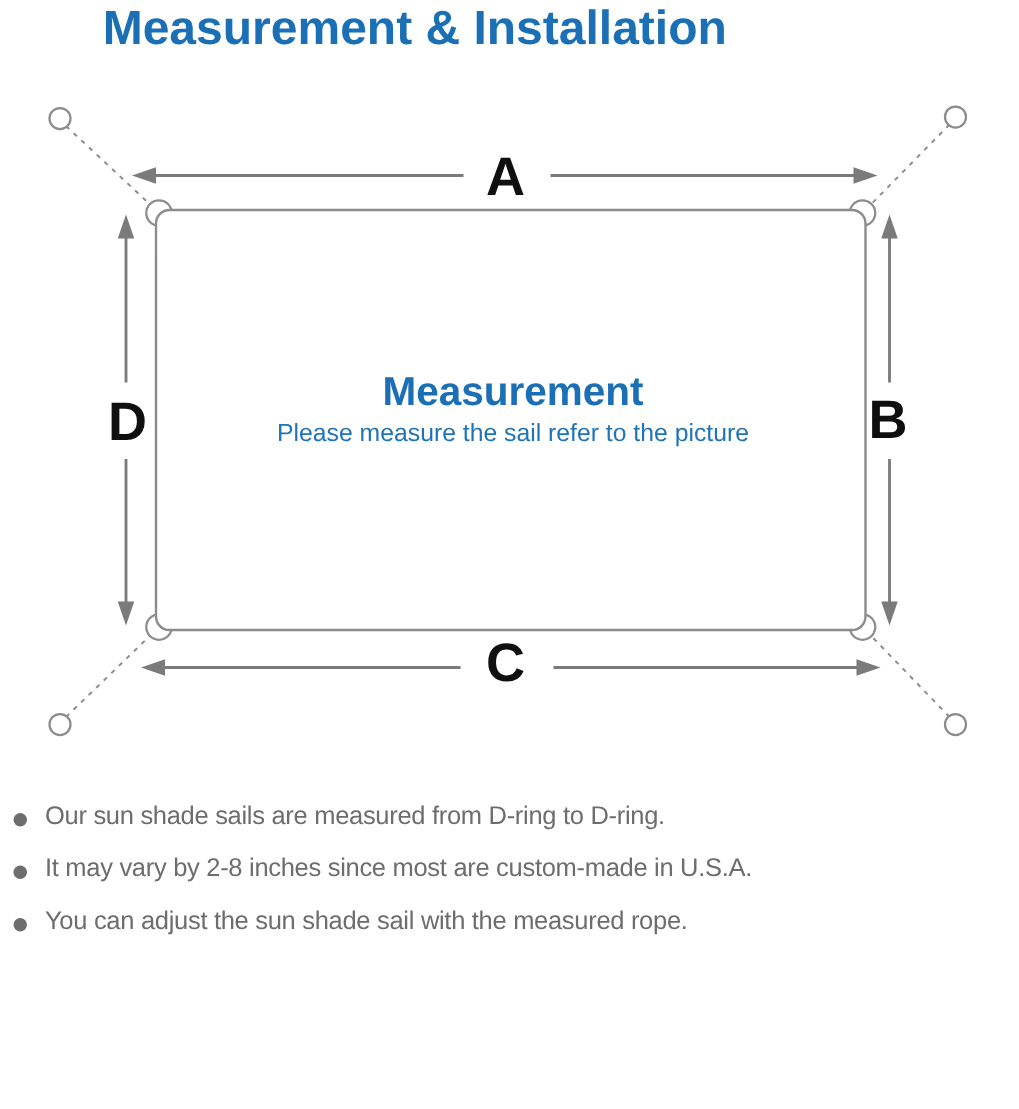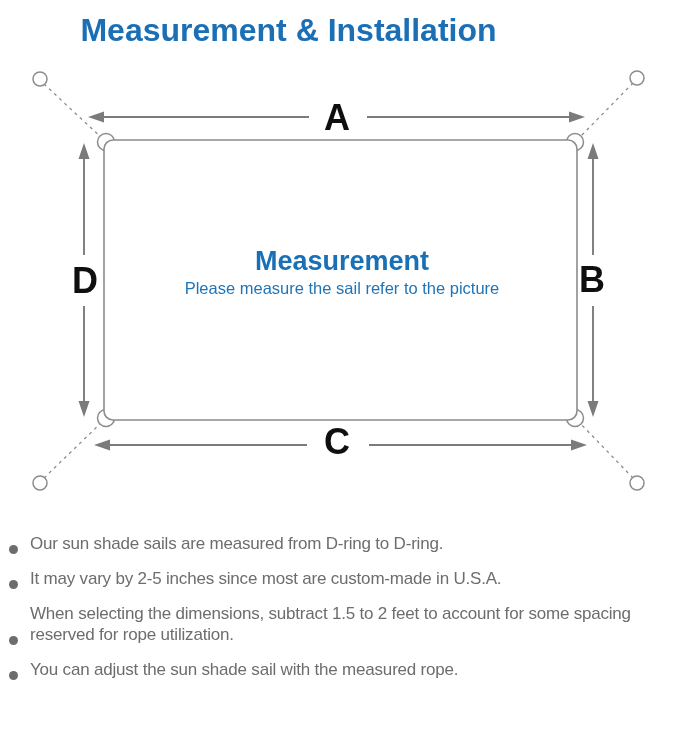--- a/index.html
+++ b/index.html
@@ -9,21 +9,21 @@
     width: 679px;
     height: 739px;
     background: #ffffff;
     overflow: hidden;
   }
   .page-title {
     position: absolute;
     top: 0px;
     left: 0;
     width: 553px;
-    margin: 12px;
+    margin: 0;
     text-align: center;
     font-size: 32px;
     font-weight: 700;
     letter-spacing: 0px;
     color: #1a6fb5;
   }
   .diagram-svg {
     position: absolute;
     top: 55px;
     left: 0;
@@ -56,21 +56,21 @@
     top: 533px;
     left: 0;
     width: 679px;
     margin: 0;
     padding: 0 10px 0 9px;
     box-sizing: border-box;
     list-style: none;
   }
   .note-item {
     display: flex;
-    align-items: flex-end;
+    align-items: center;
     margin-bottom: 14px;
     color: #6d6d6d;
     font-size: 17px;
     line-height: 21px;
     letter-spacing: -0.2px;
   }
   .bullet-dot {
     flex: 0 0 auto;
     width: 9px;
     height: 9px;
@@ -147,25 +147,21 @@
     <text class="center-subtitle" x="342" y="239" text-anchor="middle">Please measure the sail refer to the picture</text>
   </svg>
 
   <ul class="notes">
     <li class="note-item">
       <span class="bullet-dot"></span>
       <span>Our sun shade sails are measured from D-ring to D-ring.</span>
     </li>
     <li class="note-item">
       <span class="bullet-dot"></span>
-      <span>It may vary by 2-5 inches since most are custom-made in U.S.A.</span>
-    </li>
-    <li class="note-item">
-      <span class="bullet-dot"></span>
-      <span>When selecting the dimensions, subtract 1.5 to 2 feet to account for some spacing reserved for rope utilization.</span>
+      <span>It may vary by 2-8 inches since most are custom-made in U.S.A.</span>
     </li>
     <li class="note-item">
       <span class="bullet-dot"></span>
       <span>You can adjust the sun shade sail with the measured rope.</span>
     </li>
   </ul>
 
 </div>
 
 </body></html>

